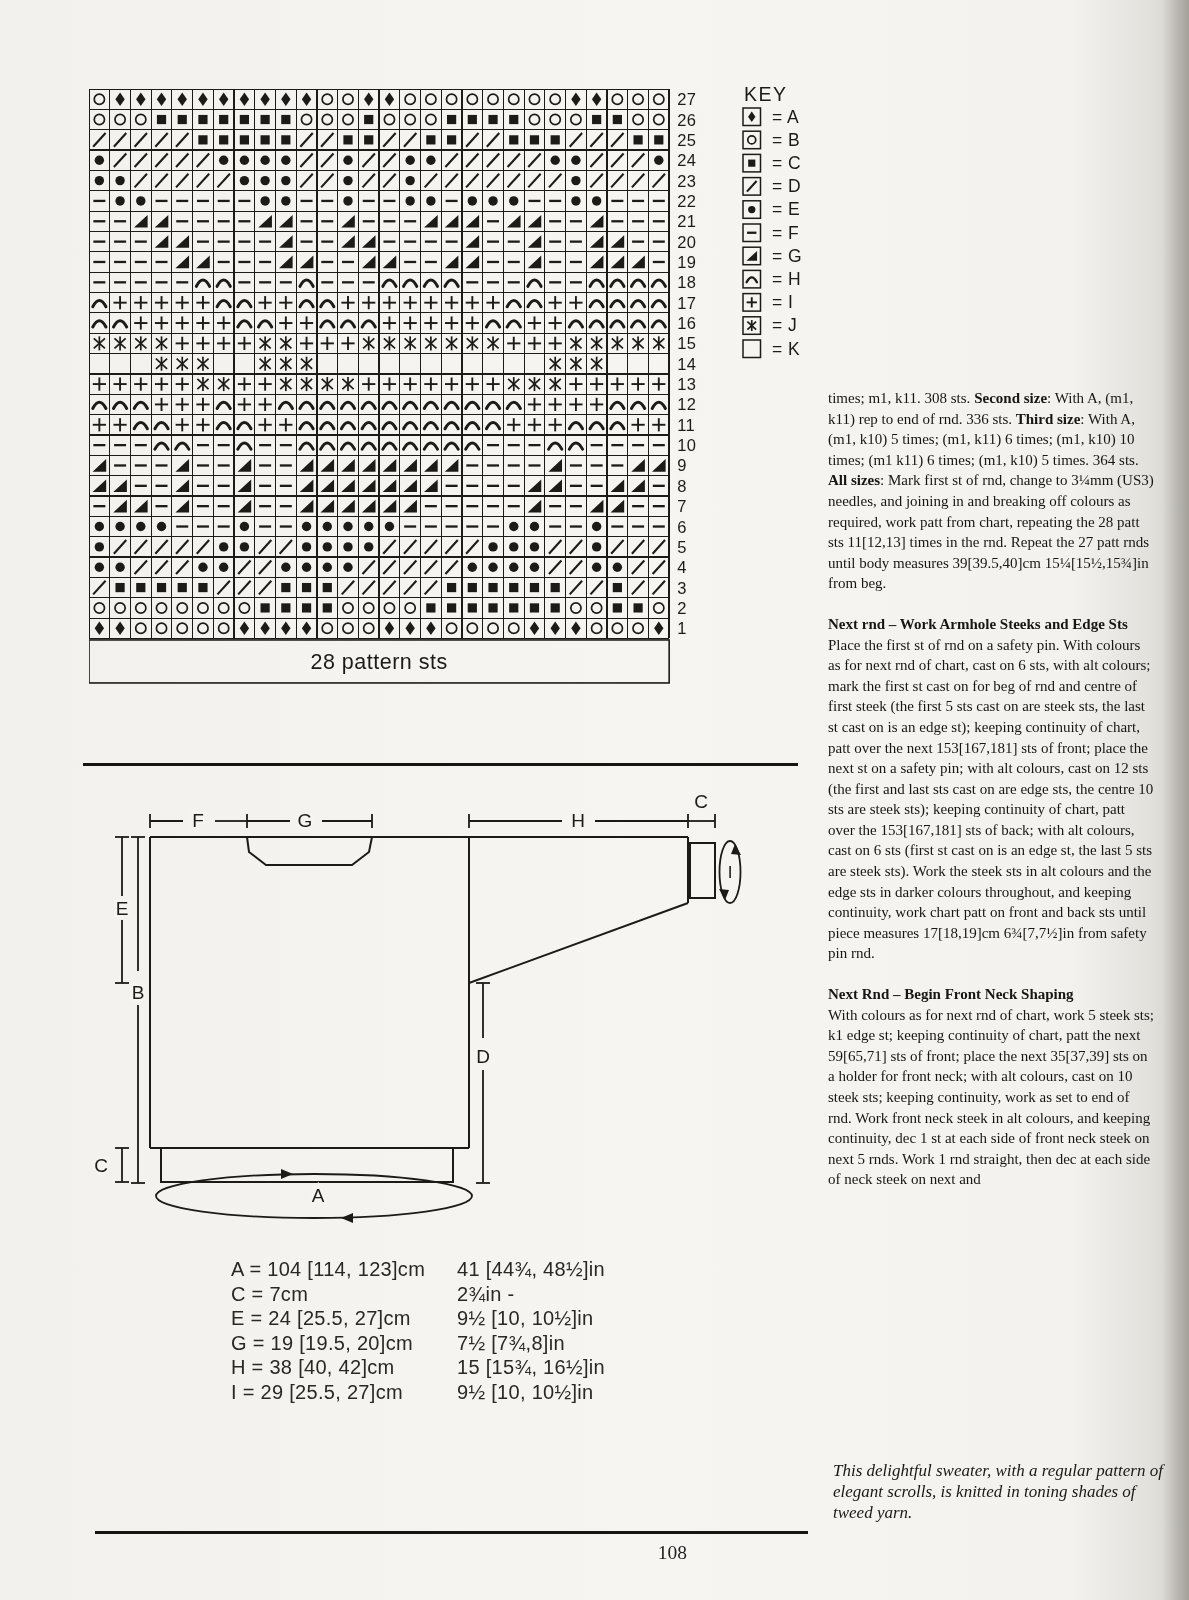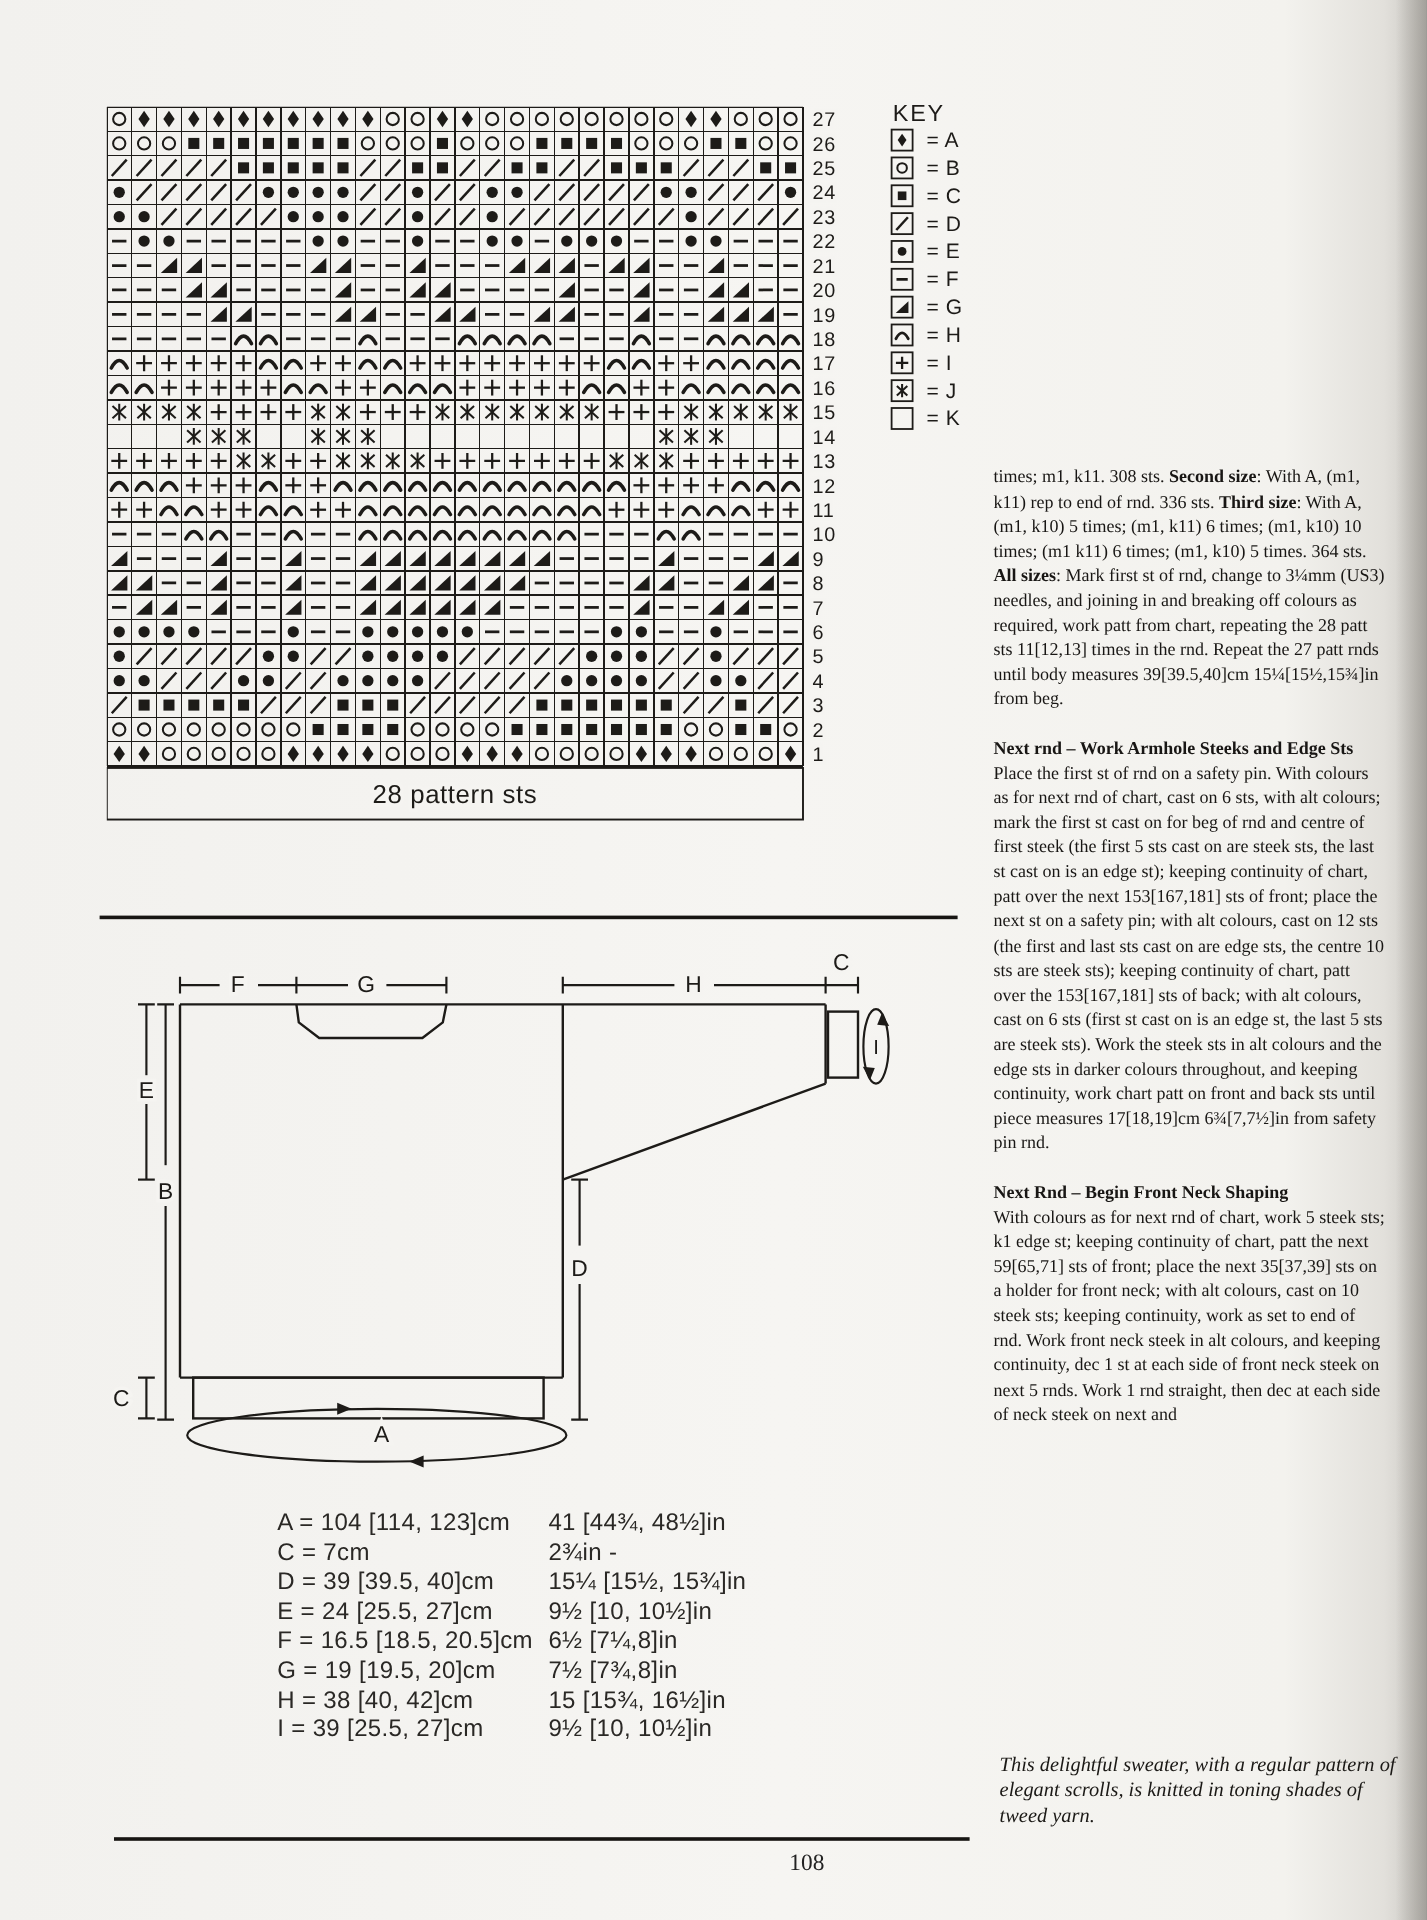--- a/index.html
+++ b/index.html
@@ -1166,26 +1166,24 @@
           <ellipse cx="645" cy="104" rx="10.5" ry="31" fill="none" stroke="#1d1b18" stroke-width="1.8"></ellipse>
           <polygon points="650,76 656,87 646,86" fill="#1d1b18"></polygon>
           <polygon points="640,132 634,121 644,122" fill="#1d1b18"></polygon>
           <text x="645" y="110" font-size="17" text-anchor="middle" font-family="&quot;Liberation Sans&quot;, sans-serif" letter-spacing="0" paint-order="stroke" stroke="#f5f4f1" stroke-width="6">I</text>
         </g>
       </svg></div>
 
   <div class="measurements" id="measurements">
       <div class="row"><span class="cm">A = 104 [114, 123]cm</span><span class="in">41 [44¾, 48½]in</span></div>
       <div class="row"><span class="cm">C = 7cm</span><span class="in">2¾in -</span></div>
-      <div class="row"><span class="cm">D = 39 [39.5, 40]cm</span><span class="in">15¼ [15½, 15¾]in</span></div>
       <div class="row"><span class="cm">E = 24 [25.5, 27]cm</span><span class="in">9½ [10, 10½]in</span></div>
-      <div class="row"><span class="cm">F = 16.5 [18.5, 20.5]cm</span><span class="in">6½ [7¼,8]in</span></div>
       <div class="row"><span class="cm">G = 19 [19.5, 20]cm</span><span class="in">7½ [7¾,8]in</span></div>
       <div class="row"><span class="cm">H = 38 [40, 42]cm</span><span class="in">15 [15¾, 16½]in</span></div>
-      <div class="row"><span class="cm">I = 39 [25.5, 27]cm</span><span class="in">9½ [10, 10½]in</span></div>
+      <div class="row"><span class="cm">I = 29 [25.5, 27]cm</span><span class="in">9½ [10, 10½]in</span></div>
     </div>
 
   <div class="caption">This delightful sweater, with a regular pattern of elegant scrolls, is knitted in toning shades of tweed yarn.</div>
 
   <div class="rule" style="left:95px; top:1531px; width:713px; height:3px;"></div>
 
   <div class="pageno">108</div>
 
   <div class="edge-shade"></div>
 </div>

